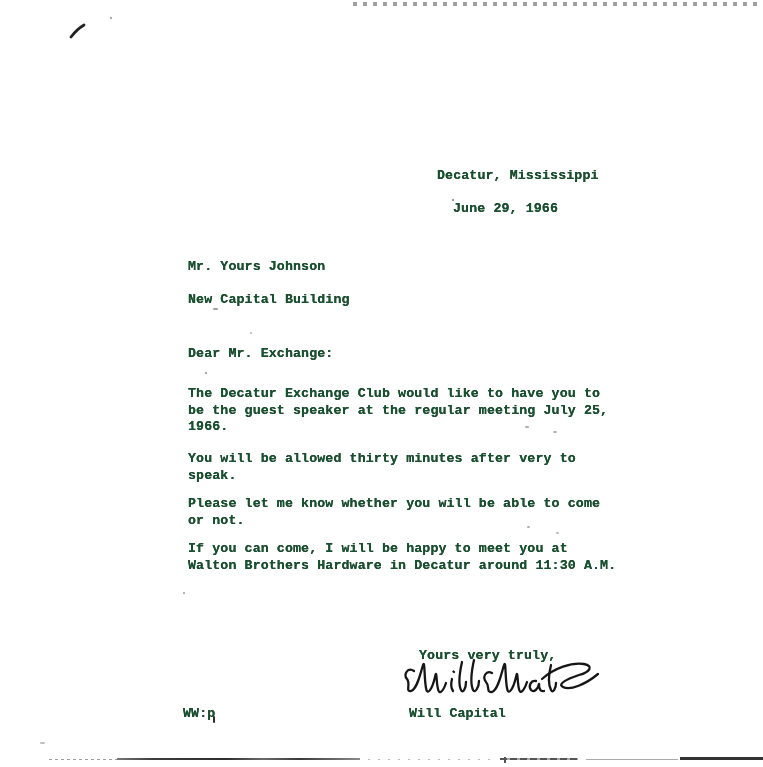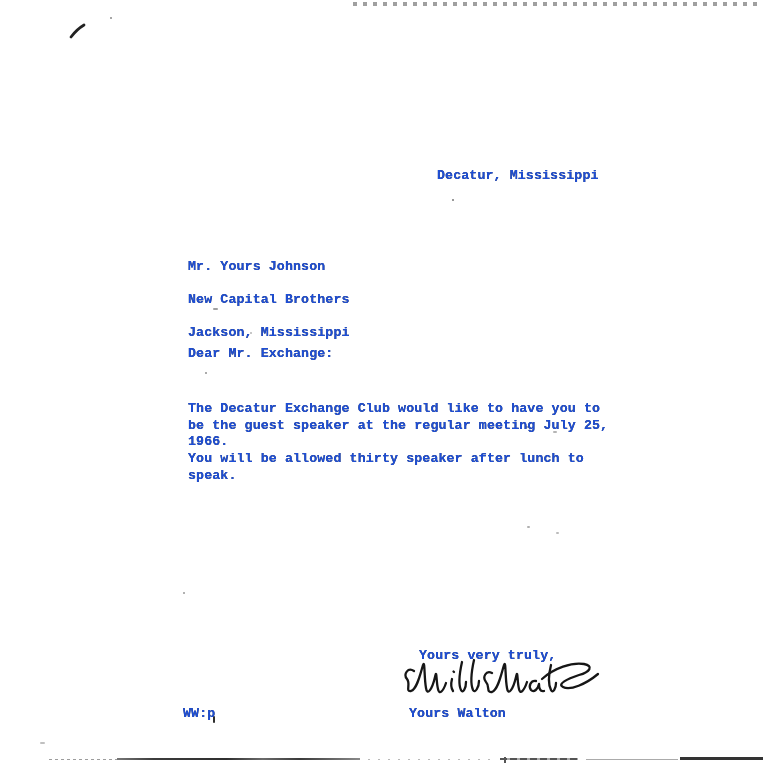--- a/index.html
+++ b/index.html
@@ -1,19 +1,19 @@
 <!DOCTYPE html>
 <html><head>
 <meta charset="utf-8">
 <style>
   html,body{margin:0;padding:0;background:#ffffff;}
   .page{
     position:relative;width:763px;height:767px;background:#ffffff;overflow:hidden;
     font-family:"Liberation Mono","DejaVu Sans Mono",monospace;
-    font-weight:700;color:#1d4ed8;
+    font-weight:700;color:#14532d;
   }
   .typed{
     position:absolute;font-size:13.3px;line-height:16.5px;white-space:pre-line;
     text-shadow:0 0 0.5px rgba(15,15,15,0.85);letter-spacing:0.1px;
   }
   .date-l2{padding-left:16px;}
   .top-dash{
     position:absolute;left:353px;top:2px;width:410px;height:4px;
     background:repeating-linear-gradient(90deg,#8f8f8f 0 4px,rgba(0,0,0,0) 4px 10px);
     opacity:.85;
@@ -41,55 +41,59 @@
   <div class="speck" style="left:525px;top:426px;width:4px;height:1.5px;background:#b0b0b0"></div>
   <div class="speck" style="left:553px;top:431px;width:4px;height:1.5px;background:#b5b5b5"></div>
   <div class="speck" style="left:527px;top:526px;width:3px;height:1.5px;background:#b0b0b0"></div>
   <div class="speck" style="left:556px;top:532px;width:3px;height:1.5px;background:#bbbbbb"></div>
   <div class="speck" style="left:183px;top:592px;width:2px;height:2px;background:#999"></div>
   <div class="speck" style="left:213px;top:716px;width:2px;height:7px;background:#2e2e2e"></div>
   <div class="speck" style="left:40px;top:742px;width:5px;height:2px;background:#c0c0c0"></div>
 
   <div class="typed" style="left:437px;top:151px">
     <div>Decatur, Mississippi</div>
+    <div class="date-l2">June 29, 1966</div>
   </div>
 
   <div class="typed" style="left:188px;top:242px">
     <div>Mr. Yours Johnson</div>
-    <div>New Capital Brothers</div>
-    <div>Jackson, Mississippi</div>
+    <div>New Capital Building</div>
   </div>
 
   <div class="typed" style="left:188px;top:346px">Dear Mr. Exchange:</div>
 
-  <div class="typed" style="left:188px;top:401px">The Decatur Exchange Club would like to have you to
+  <div class="typed" style="left:188px;top:386px">The Decatur Exchange Club would like to have you to
 be the guest speaker at the regular meeting July 25,
 1966.</div>
-  <div class="typed" style="left:188px;top:451px">You will be allowed thirty speaker after lunch to
+  <div class="typed" style="left:188px;top:451px">You will be allowed thirty minutes after very to
 speak.</div>
+  <div class="typed" style="left:188px;top:496px">Please let me know whether you will be able to come
+or not.</div>
+  <div class="typed" style="left:188px;top:541px">If you can come, I will be happy to meet you at
+Walton Brothers Hardware in Decatur around 11:30 A.M.</div>
 
   <div class="typed" style="left:419px;top:648px">Yours very truly,</div>
 
   <svg class="sig" style="left:402px;top:656px" width="200" height="46" viewBox="0 0 200 46">
     <g fill="none" stroke="#161616" stroke-width="2.3" stroke-linecap="round" stroke-linejoin="round">
       <path d="M12,15 C6,11 1,18 5,23 C9,28 3,36 9,35 C15,33 18,19 21,9 C23,3 22,21 24,32 C25,40 30,34 33,21 C35,12 34,25 36,33 C37,39 41,36 44,27"></path>
       <path d="M50,23 C49,27 49,32 51,35"></path>
       <path d="M51.5,15.5 L52,16"></path>
       <path d="M60,6 C58,15 56,28 59,34 C61,38 64,32 64,26"></path>
       <path d="M72,4 C70,13 68,27 71,34 C73,38 77,31 77,25"></path>
       <path d="M90,17 C84,14 80,21 84,26 C88,30 84,37 90,36 C96,34 99,19 102,9 C104,3 103,21 105,32 C106,40 111,34 114,21 C116,12 115,25 117,33 C118,39 122,35 125,26"></path>
       <path d="M134,25 C129,24 126,30 129,34 C132,37 136,33 137,28 C137,32 138,36 142,35"></path>
       <path d="M149,9 C147,17 146,28 149,34 C151,38 154,32 154,27"></path>
       <path d="M140,23 C152,12 170,6 182,8 C192,10 188,16 177,19 C165,23 155,28 161,31 C168,35 184,28 196,18"></path>
     </g>
   </svg>
 
   <div class="typed" style="left:183px;top:706px">WW:p</div>
 
-  <div class="typed" style="left:409px;top:706px">Yours Walton</div>
+  <div class="typed" style="left:409px;top:706px">Will Capital</div>
 
   <div class="scanline" style="left:49px;top:759px;width:68px;height:1.4px;background:repeating-linear-gradient(90deg,#9d9d9d 0 3px,rgba(0,0,0,0) 3px 6px)"></div>
   <div class="scanline" style="left:117px;top:757.5px;width:243px;height:2.6px;background:linear-gradient(90deg,#777,#3c3c3c 15%,#2f2f2f 45%,#6b6b6b 60%,#3a3a3a 75%,#8a8a8a)"></div>
   <div class="scanline" style="left:368px;top:759.2px;width:130px;height:1.2px;background:repeating-linear-gradient(90deg,#b8b8b8 0 2px,rgba(0,0,0,0) 2px 10px)"></div>
   <div class="scanline" style="left:500px;top:758px;width:78px;height:2px;background:repeating-linear-gradient(90deg,#555 0 7px,#aaa 7px 10px)"></div>
   <div class="scanline" style="left:504px;top:757px;width:1.5px;height:6px;background:#555"></div>
   <div class="scanline" style="left:586px;top:759px;width:92px;height:1.2px;background:#ababab"></div>
   <div class="scanline" style="left:680px;top:757.4px;width:83px;height:2.4px;background:#333"></div>
 
 </div>

